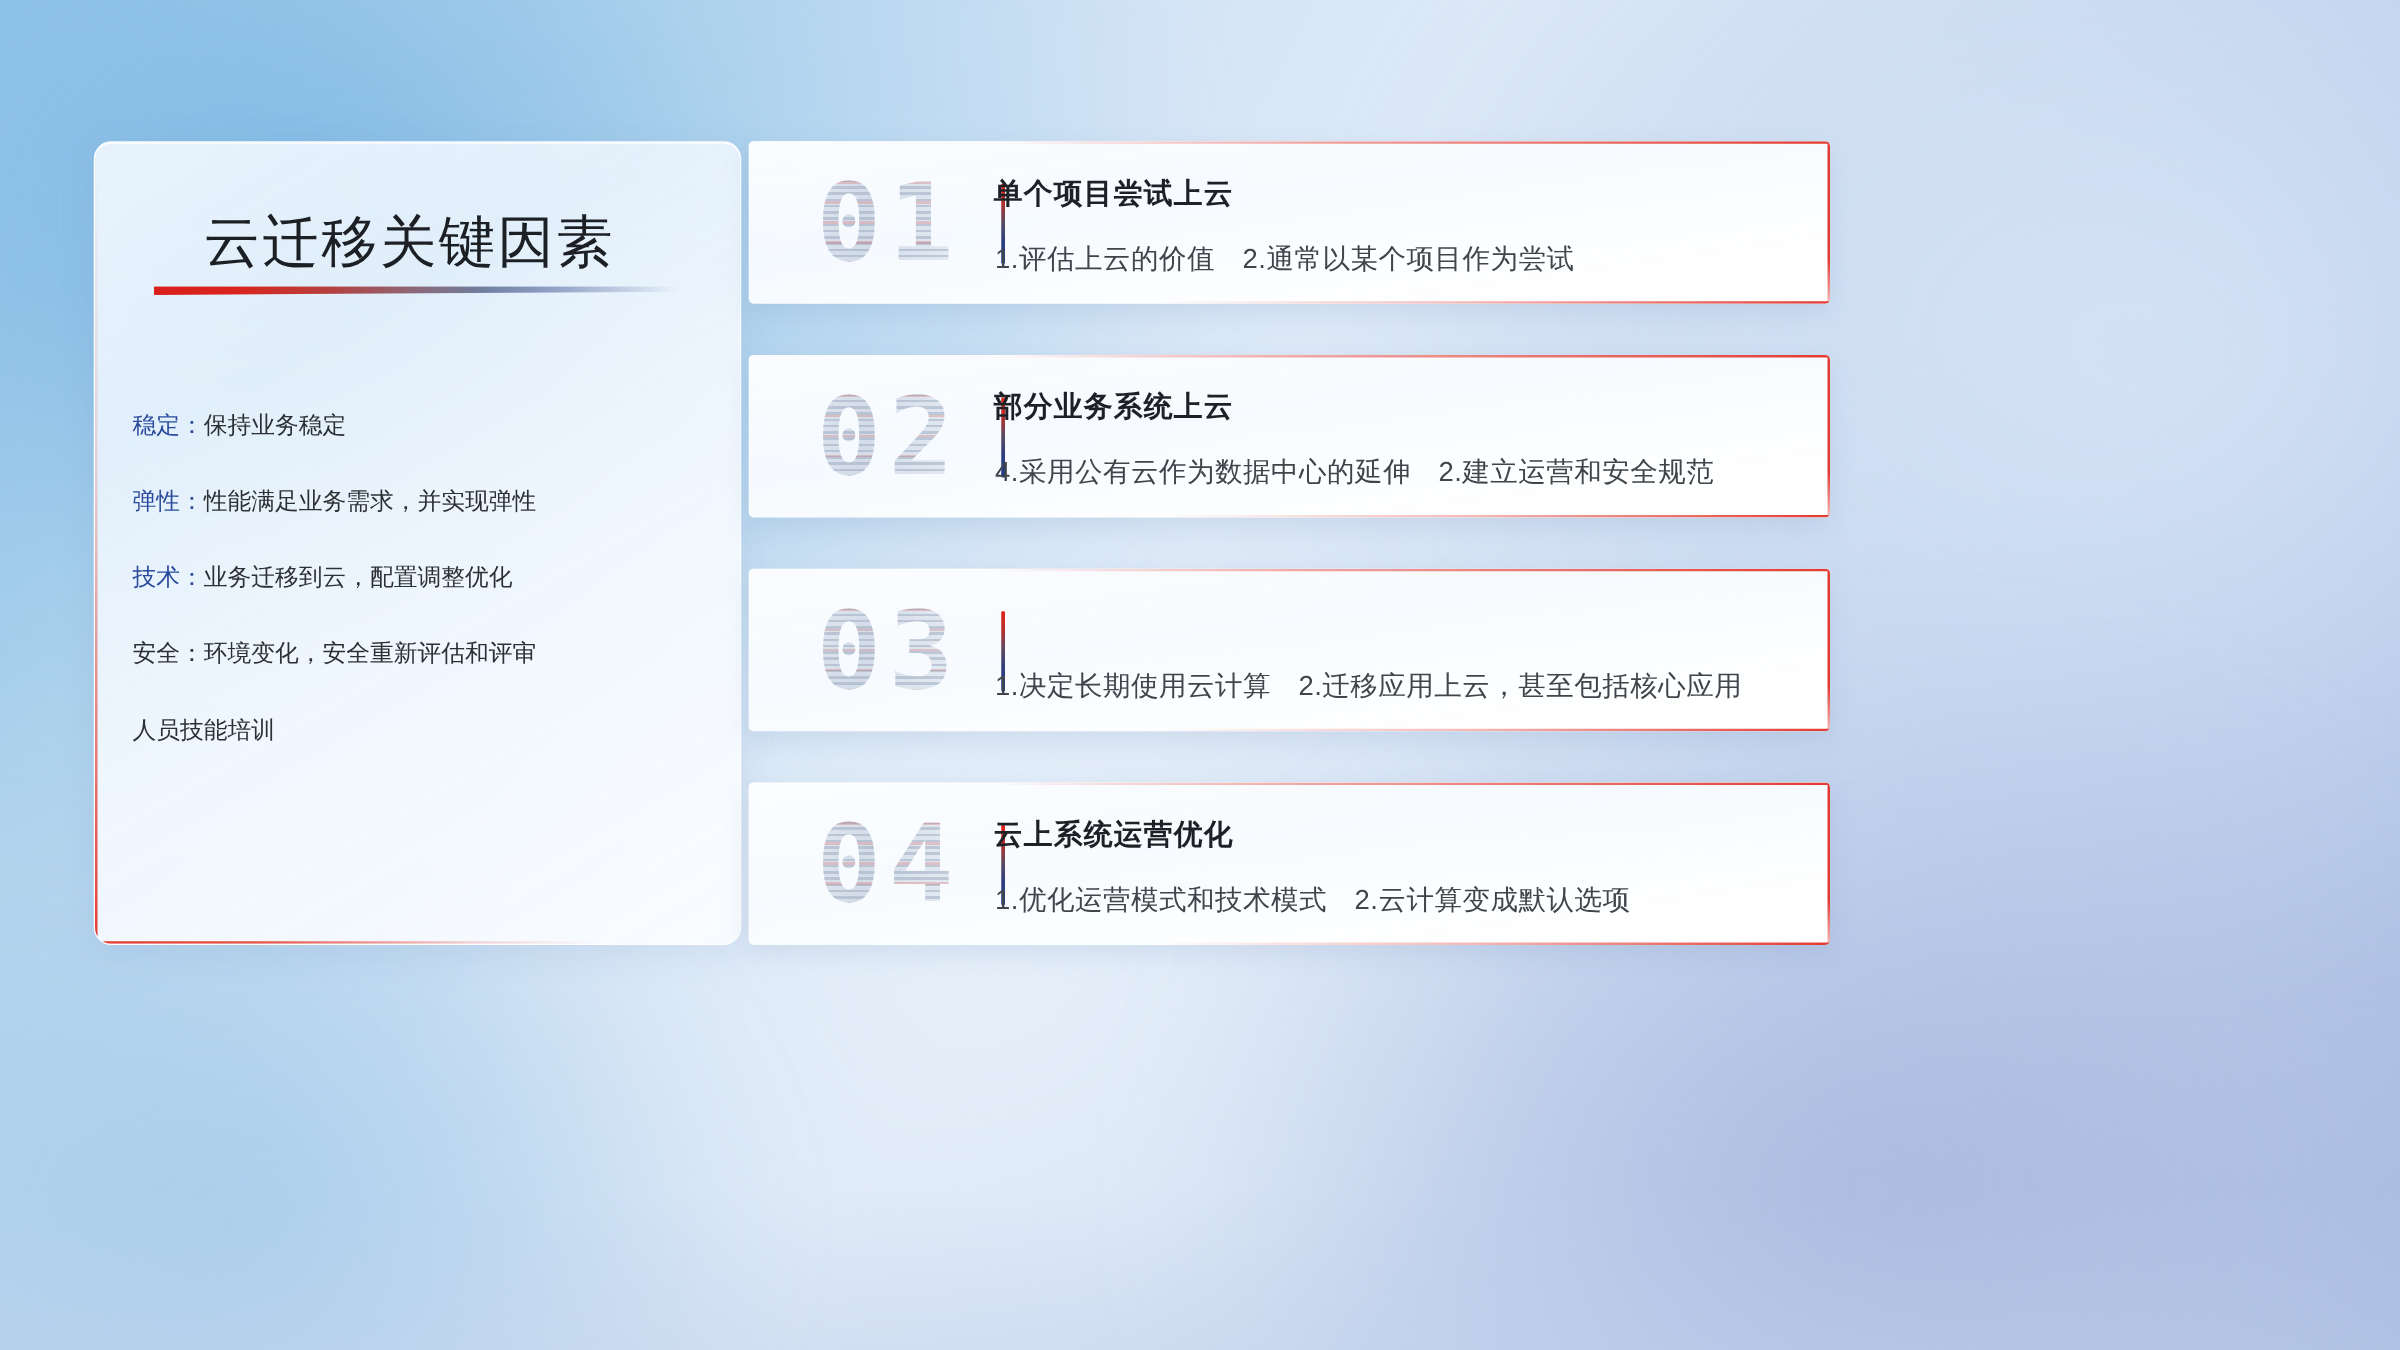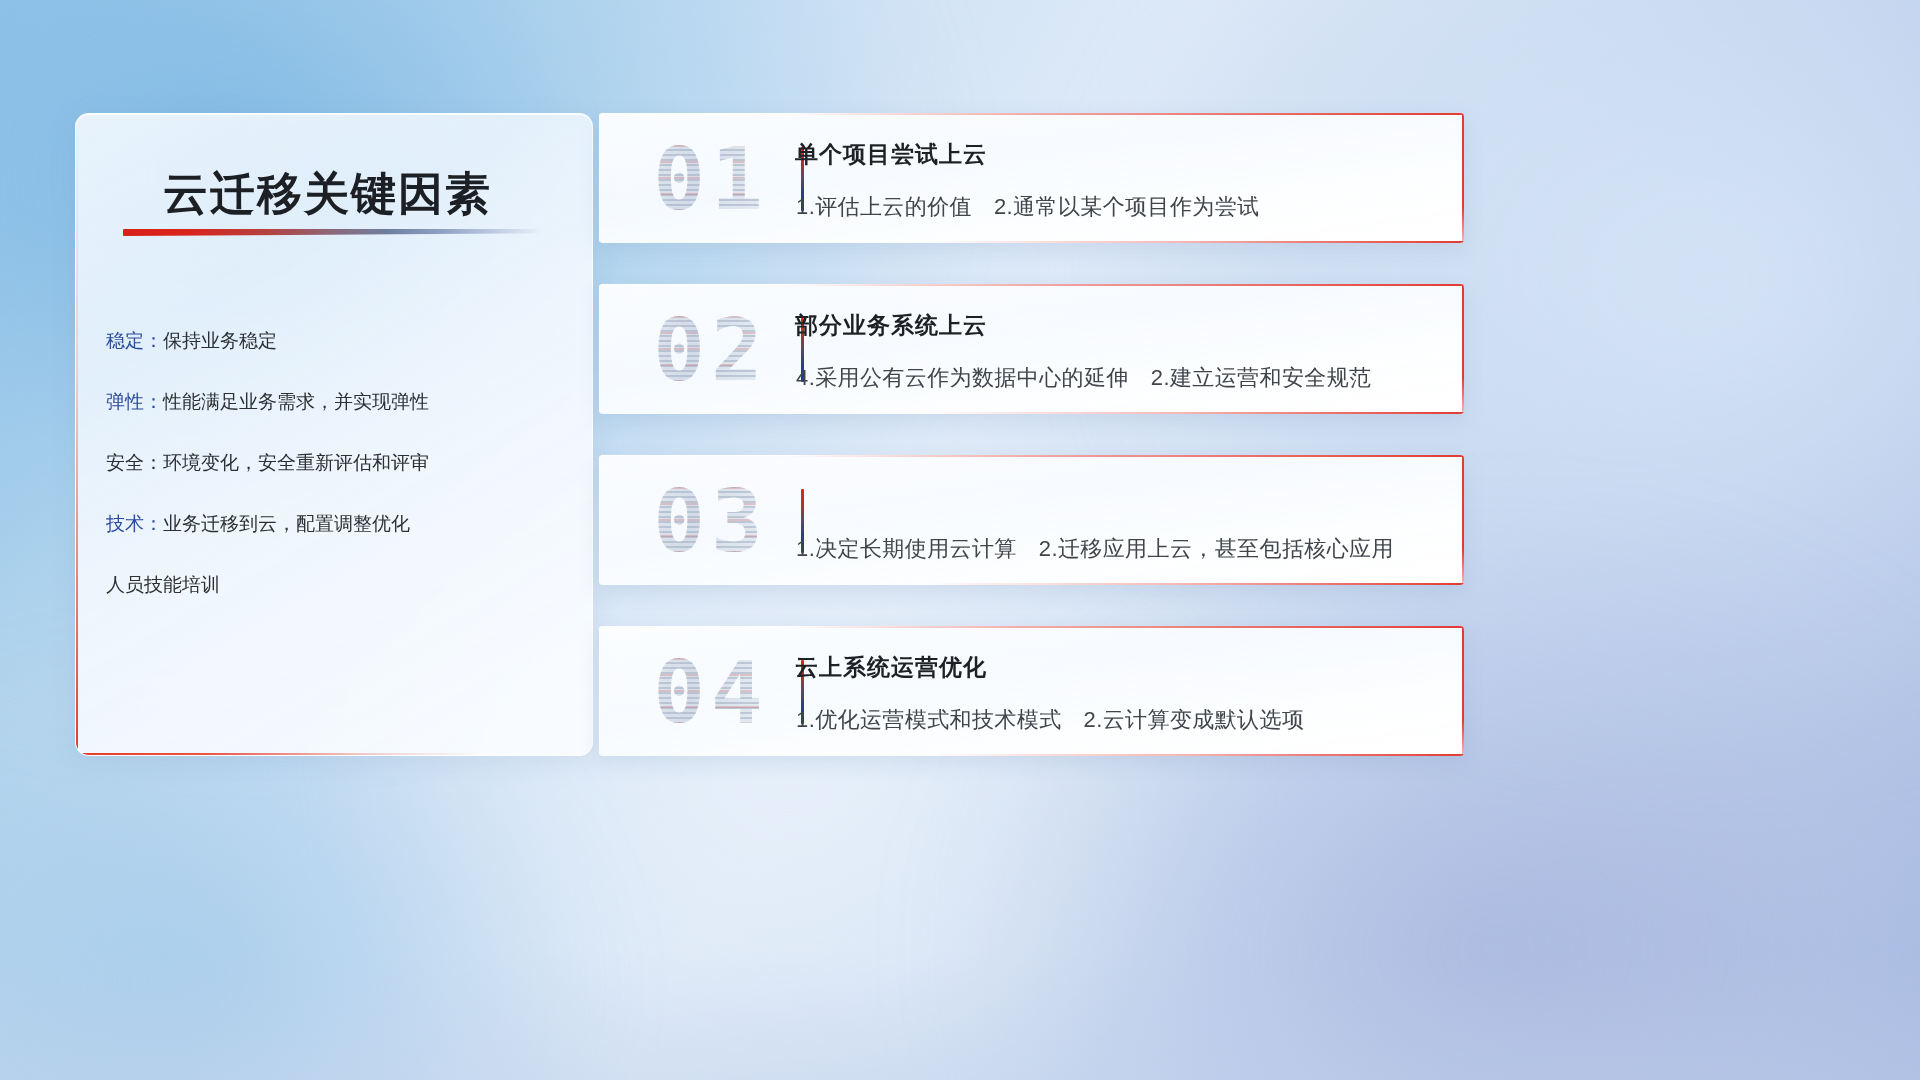--- a/index.html
+++ b/index.html
@@ -75,21 +75,21 @@
   .left-card::before{
     content:"";position:absolute;left:0;bottom:0;width:100%;height:2px;
     background:linear-gradient(90deg,#e23b32 0%,#e8564b 26%,rgba(232,86,75,.25) 58%,rgba(232,86,75,0) 78%);
   }
   .left-card::after{
     content:"";position:absolute;left:0;top:10px;bottom:0;width:2px;
     background:linear-gradient(180deg,rgba(226,59,50,0) 0%,rgba(226,59,50,.18) 40%,#e23b32 100%);
   }
   .lc-title{
     position:absolute;left:87px;top:50px;
-    font-size:45px;font-weight:700;color:#1c1f24;letter-spacing:2px;
+    font-size:45px;font-weight:400;color:#1c1f24;letter-spacing:2px;
     white-space:nowrap;
     text-align:center;
   }
   .lc-rule{
     position:absolute;left:47px;top:115px;width:419px;height:7px;
     background:linear-gradient(90deg,#d91f1a 0%,#d9241d 16%,#b4413f 34%,#8b6878 50%,#6f7fa0 63%,#8fa0c4 76%,#c3cfe4 90%,rgba(220,230,242,0) 100%);
     clip-path:polygon(0 0,100% 0,100% 62%,0 100%);
     border-radius:1px;
   }
   .lc-list{position:absolute;left:30px;top:196px;right:24px;}
@@ -195,24 +195,24 @@
     <div class="lc-rule"></div>
 
     <div class="lc-list">
       <div class="lc-row">
         <span class="lbl">稳定：</span><span class="txt">保持业务稳定</span>
       </div>
       <div class="lc-row">
         <span class="lbl">弹性：</span><span class="txt">性能满足业务需求，并实现弹性</span>
       </div>
       <div class="lc-row">
+        <span class="lbl">技术：</span><span class="txt">业务迁移到云，配置调整优化</span>
+      </div>
+      <div class="lc-row">
         <span class="lbl dark">安全：</span><span class="txt">环境变化，安全重新评估和评审</span>
-      </div>
-      <div class="lc-row">
-        <span class="lbl">技术：</span><span class="txt">业务迁移到云，配置调整优化</span>
       </div>
       <div class="lc-row">
         <span class="txt">人员技能培训</span>
       </div>
     </div>
   </div>
 
   <div class="rcard" style="top:113px">
     <div class="edge-top"></div>
     <div class="edge-right"></div>

